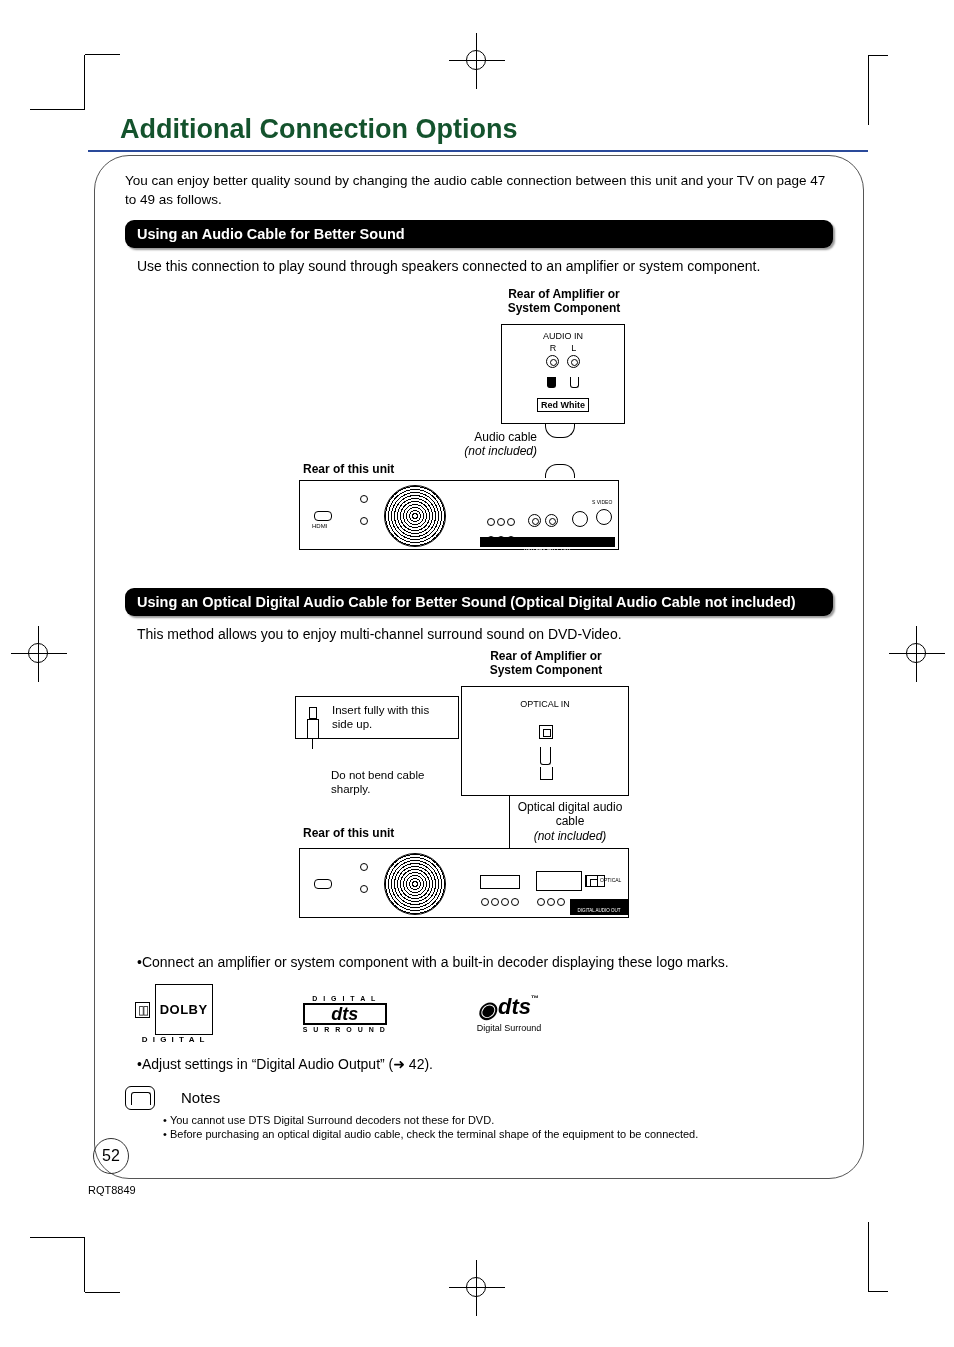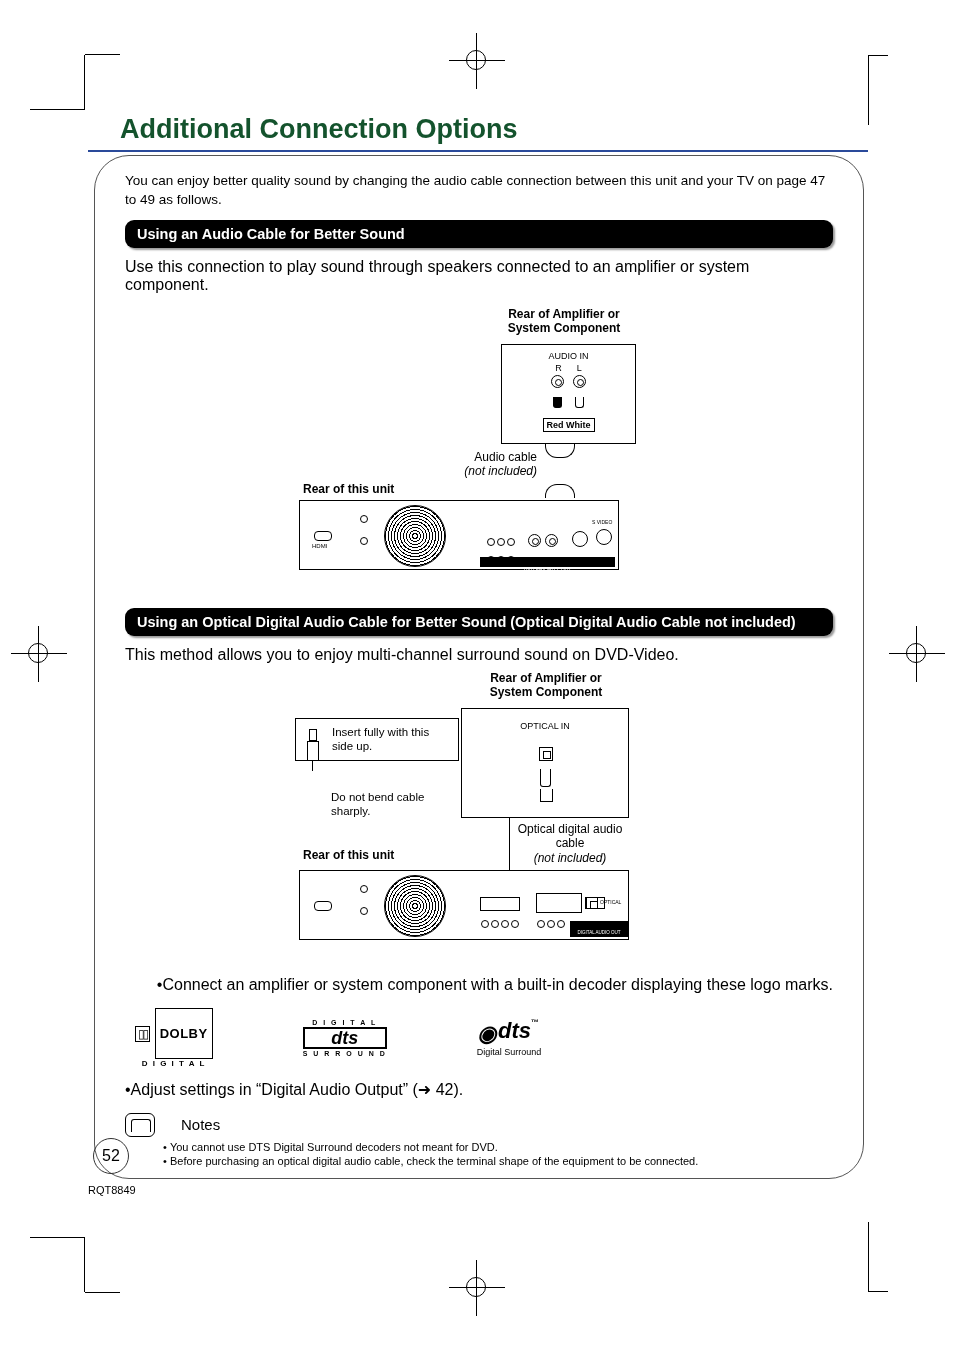--- a/index.html
+++ b/index.html
@@ -42,21 +42,21 @@
   .content {
     position: absolute; top: 155px; left: 94px; width: 770px; height: 1024px;
     border: 1px solid #555; border-radius: 35px; padding: 16px 30px 12px 30px;
   }
   .intro { font-size: 13.5px; line-height: 1.4; margin: 0 0 10px 0; }
   .section-heading {
     background: #000; color: #fff; border-radius: 9px; padding: 6px 12px;
     font-size: 14.5px; font-weight: bold; margin: 6px 0 10px 0;
     box-shadow: 2px 2px 2px rgba(0,0,0,.4);
   }
-  .body-text { font-size: 16px; margin: 0 0 8px 0; }
+  .body-text { font-size: 14px; margin: 0 0 8px 12px; }
 
   .diagram-zone { position: relative; width: 100%; }
 
   .amp-box-label { position: absolute; font-size: 12px; font-weight: bold; text-align: center; line-height: 1.15; }
   .amp-box { position: absolute; border: 1px solid #000; }
   .amp-title { font-size: 9px; text-align: center; padding-top: 6px; }
   .rca { width: 13px; height: 13px; border: 1px solid #000; border-radius: 50%; display: inline-block; position: relative; }
   .rca::after { content:''; position:absolute; left:3px; top:3px; width:5px; height:5px; border:1px solid #000; border-radius:50%; }
   .plug-down { width: 9px; height: 11px; border:1px solid #000; border-top:none; border-radius: 0 0 3px 3px; display:inline-block; }
   .plug-up { width: 9px; height: 11px; border:1px solid #000; border-bottom:none; border-radius: 3px 3px 0 0; display:inline-block; }
@@ -131,21 +131,21 @@
 <div class="title-rule"></div>
 
 <div class="content">
   <p class="intro">You can enjoy better quality sound by changing the audio cable connection between this unit and your TV on page 47 to 49 as follows.</p>
 
   <div class="section-heading">Using an Audio Cable for Better Sound</div>
   <p class="body-text">Use this connection to play sound through speakers connected to an amplifier or system component.</p>
 
   <div class="diagram-zone" style="height:300px;">
     <div class="amp-box-label" style="top:6px; left:364px; width:150px;">Rear of Amplifier or System Component</div>
-    <div class="amp-box" style="top:42px; left:376px; width:135px; height:100px;">
+    <div class="amp-box" style="top:42px; left:376px; width:124px; height:100px;">
       <div class="amp-title">AUDIO IN</div>
       <div style="text-align:center; font-size:9px; margin-top:2px;">
         <span>R</span>&nbsp;&nbsp;&nbsp;&nbsp;&nbsp;
         <span>L</span>
       </div>
       <div style="text-align:center; margin-top:1px;">
         <span class="rca"></span>&nbsp;
         <span class="rca"></span>
       </div>
       <div style="text-align:center; margin-top:2px;">
@@ -247,21 +247,21 @@
       </div>
       <div class="optical-port" style="top:26px; left:286px; width:12px; height:12px;"></div>
       <div style="position:absolute; top:28px; left:300px; font-size:5px;">OPTICAL</div>
       <div class="dark-strip" style="bottom:2px; left:270px; width:58px; height:16px; text-align:center; line-height:1;">
         <span class="tiny-white" style="font-size:4.5px;">DIGITAL AUDIO OUT</span><br>
         <span class="tiny-white" style="font-size:4.5px;">(PCM/BITSTREAM)</span>
       </div>
     </div>
   </div>
 
-  <p class="body-text" style="margin-top:4px;text-align:right;">•<span>Connect an amplifier or system component with a built-in decoder displaying these logo marks.</span></p>
+  <p class="body-text" style="margin-top:4px;">•<span>Connect an amplifier or system component with a built-in decoder displaying these logo marks.</span></p>
 
   <div class="logo-row">
     <div class="dolby-box">
       <span style="font-size:12px; letter-spacing:-2px; border:1.5px solid #000; padding:0 2px;">▯▯</span>
       <span class="logo">DOLBY</span>
       <div class="dolby-sub">D I G I T A L</div>
     </div>
     <div class="dts-box">
       <div class="dts-top">D I G I T A L</div>
       <div class="dts-mid">dts</div>
@@ -275,20 +275,20 @@
     </div>
   </div>
 
   <p class="body-text">•<span>Adjust settings in “Digital Audio Output” (➜ 42).</span></p>
 
   <div class="notes-row">
     <div class="notes-icon"></div>
     <div class="notes-title">Notes</div>
   </div>
   <ul class="notes-list">
-    <li>You cannot use DTS Digital Surround decoders not meant for DVD.</li>
+    <li>You cannot use DTS Digital Surround decoders not these for DVD.</li>
     <li>Before purchasing an optical digital audio cable, check the terminal shape of the equipment to be connected.</li>
   </ul>
 
   <div class="pg-circle">52</div>
 </div>
 
 <div class="docnum">RQT8849</div>
 
 </body></html>

